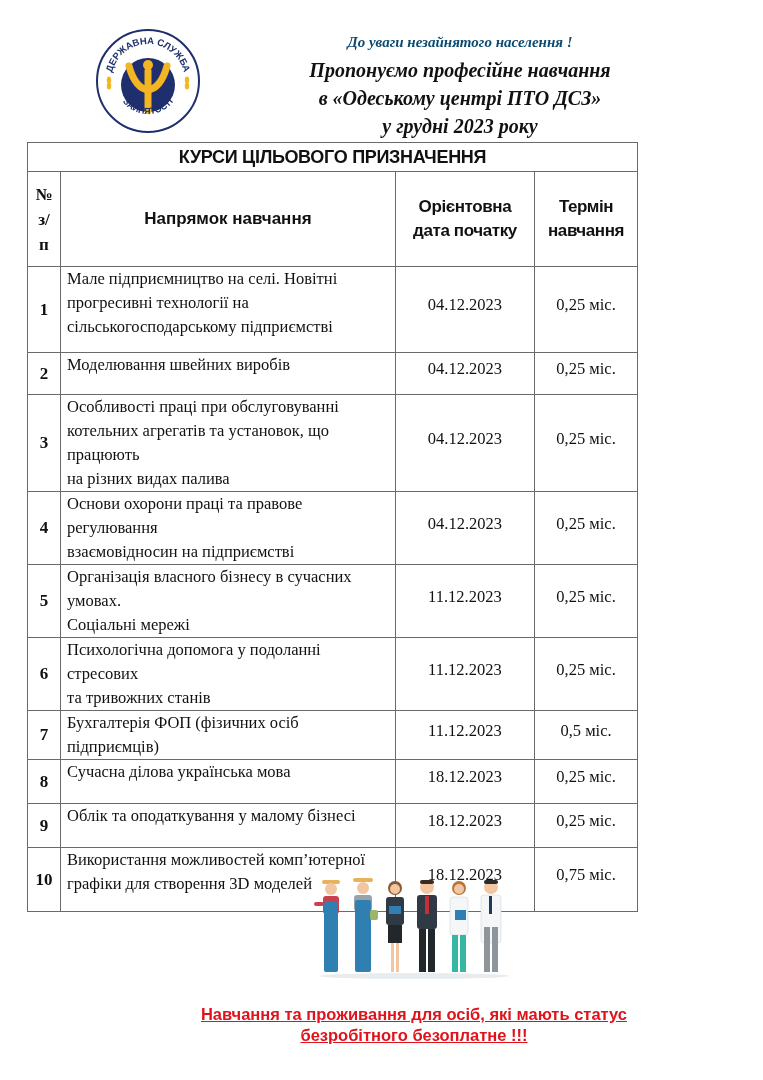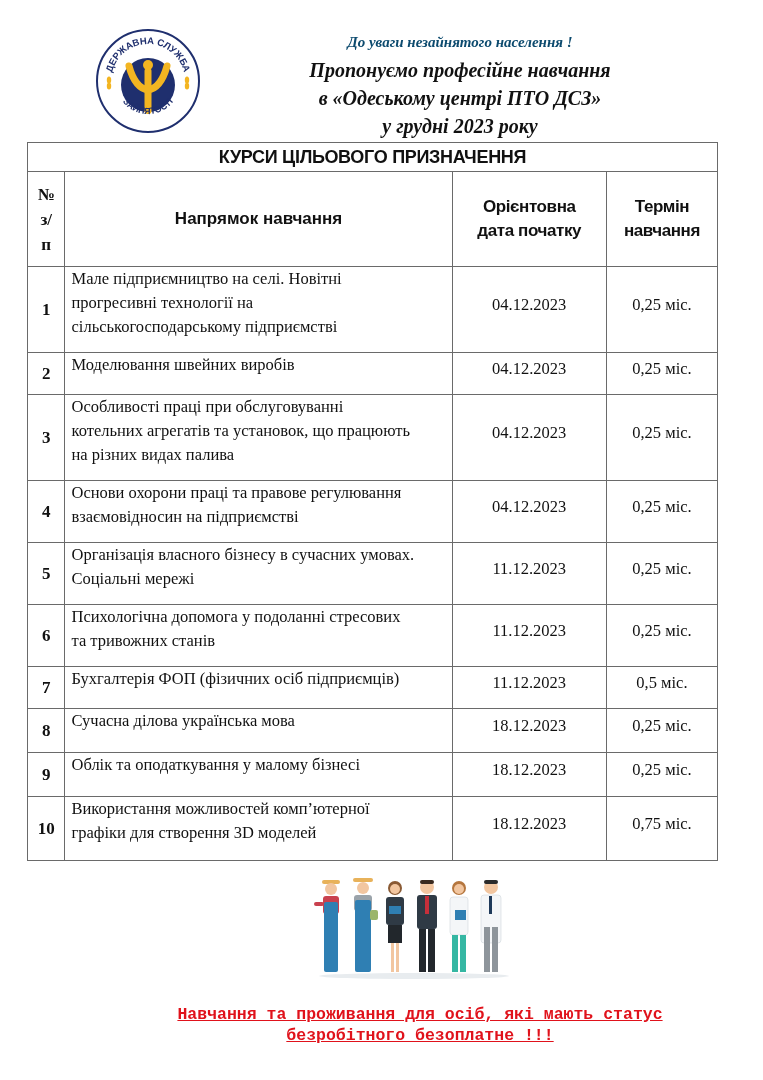--- a/index.html
+++ b/index.html
@@ -4,38 +4,38 @@
 <style>
   html, body { margin: 0; padding: 0; background: #ffffff; }
   body { width: 763px; height: 1080px; position: relative; overflow: hidden; font-family: "Liberation Serif", serif; color: #111; }
 
   .logo { position: absolute; left: 95px; top: 28px; width: 106px; height: 106px; }
 
   .header { position: absolute; left: 250px; top: 28px; width: 420px; text-align: center; font-family: "Liberation Serif", serif; font-style: italic; font-weight: bold; line-height: 28px; }
   .header .line-red { color: #0c4a6e; font-size: 15px; }
   .header .line-black { color: #111; font-size: 20px; }
 
-  table.courses { position: absolute; left: 27px; top: 142px; width: 691px; border-collapse: collapse; font-family: "Liberation Serif", serif; font-size: 16.5px; border-radius: 26px; }
+  table.courses { position: absolute; left: 27px; top: 142px; width: 611px; border-collapse: collapse; font-family: "Liberation Serif", serif; font-size: 16.5px; border-radius: 26px; }
   table.courses td, table.courses th { border: 1.3px solid #6a6a6a; }
   .title-row th { height: 26px; font-family: "Liberation Sans Narrow", "Liberation Sans", sans-serif; font-size: 18px; font-weight: bold; letter-spacing: -0.3px; }
   .head-row th { height: 92px; font-family: "Liberation Sans", sans-serif; font-weight: bold; font-size: 17px; line-height: 24px; vertical-align: middle; text-align: center; }
   .head-row th.num { width: 35px; font-family: "Liberation Serif", serif; font-size: 17px; line-height: 25px; }
   .head-row th.dir { width: 390px; }
   .head-row th.date { width: 153px; letter-spacing: -0.4px; }
   .head-row th.term { width: 109px; letter-spacing: -0.4px; }
 
   td.n { text-align: center; font-weight: bold; vertical-align: middle; font-size: 17px; }
   td.name { padding: 0 6px; line-height: 24px; vertical-align: top; padding-top: 0px; }
   td.d, td.t { text-align: center; vertical-align: middle; }
   td.d { padding-bottom: 10px; }
   td.t { padding-bottom: 10px; margin-left: 36px; }
 
   .illustration { position: absolute; left: 314px; top: 872px; width: 200px; height: 108px; }
 
-  .footer { position: absolute; left: 150px; top: 1004px; width: 540px; text-align: center; color: #e0121b; font-family: Liberation Mono, monospace; font-weight: bold; font-size: 16.5px; line-height: 21px; text-decoration: underline; }
+  .footer { position: absolute; left: 144px; top: 1004px; width: 540px; text-align: center; color: #e0121b; font-family: Liberation Sans, sans-serif; font-weight: bold; font-size: 16.5px; line-height: 21px; text-decoration: underline; }
 </style>
 </head>
 <body>
 
 <div class="logo">
   <svg viewBox="0 0 106 106" width="106" height="106">
     <defs>
       <path id="arcTop" d="M 16 53 A 37 37 0 0 1 90 53"></path>
       <path id="arcBot" d="M 22 62 A 32 32 0 0 0 84 62"></path>
     </defs>

